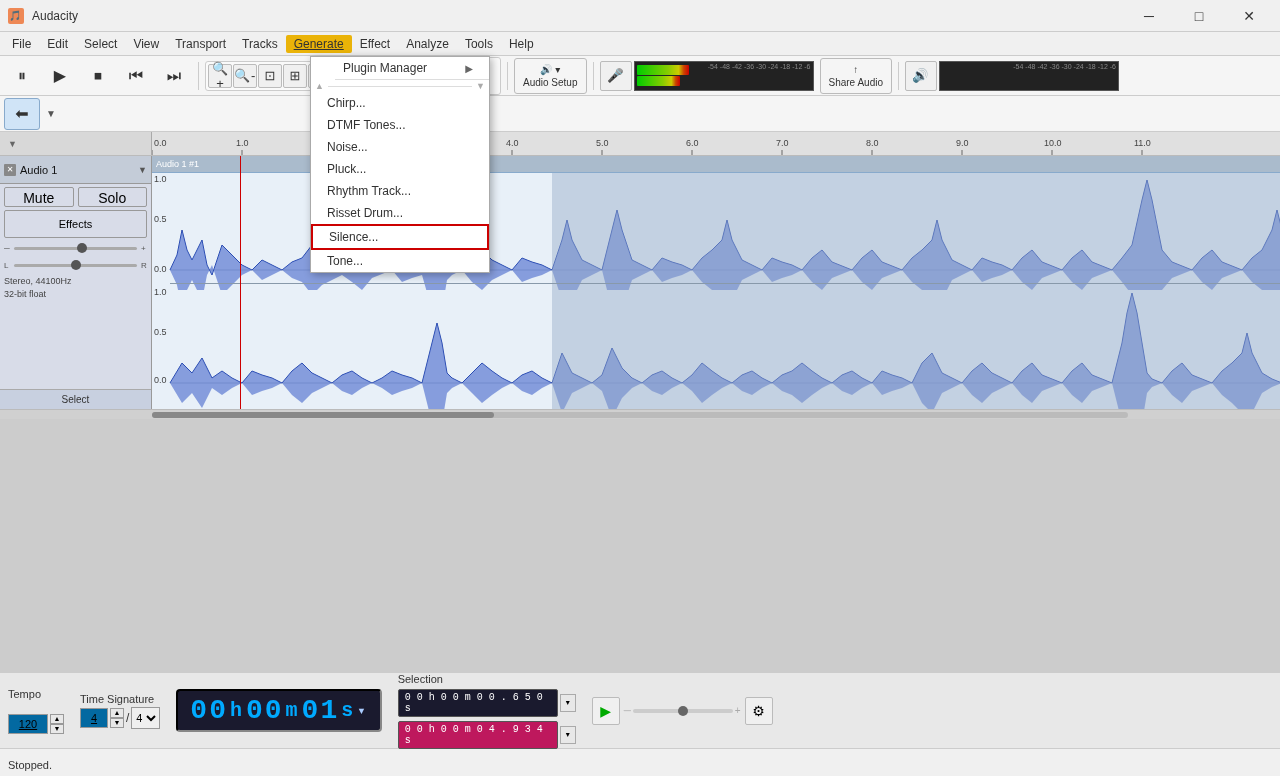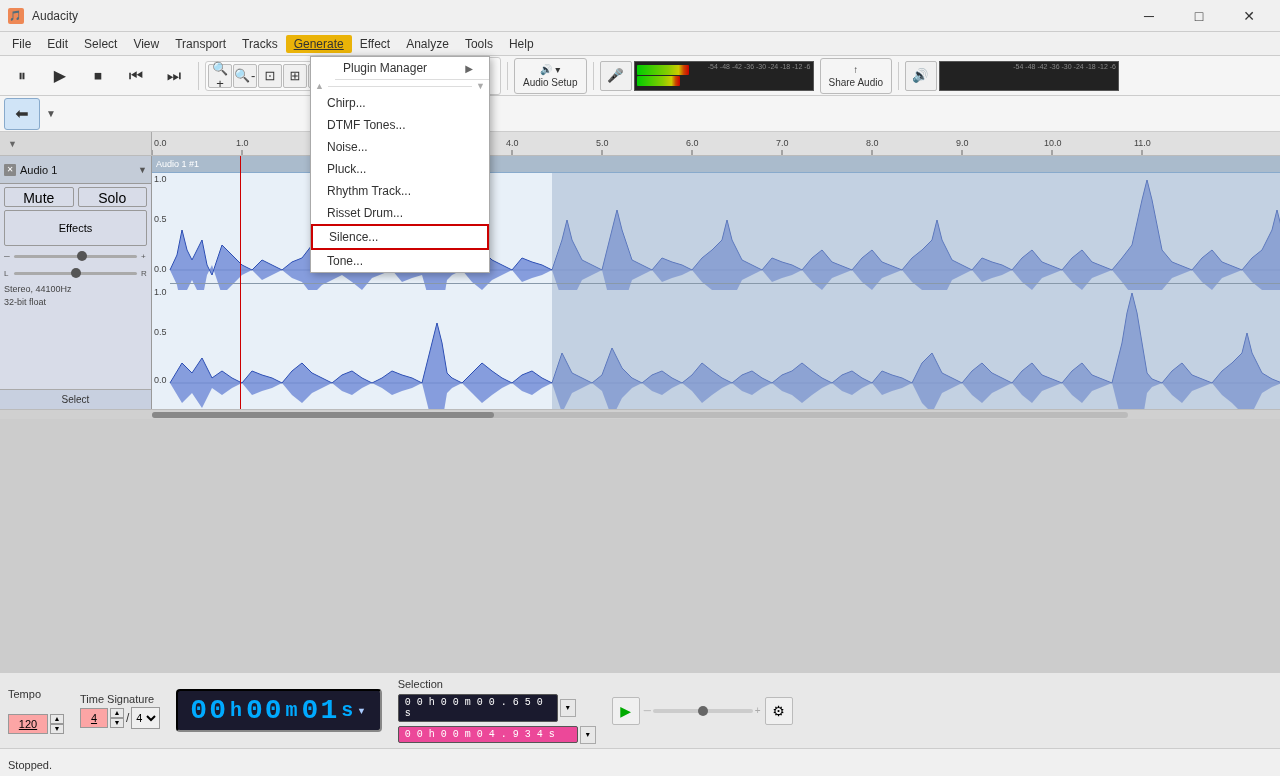--- a/index.html
+++ b/index.html
@@ -67,21 +67,21 @@
     #statusbar {
       height: 32px; background: #f0f0f0; display: flex; align-items: center;
       padding: 0 8px; border-top: 1px solid #ccc; font-size: 11px; color: #333;
     }
 
     
     #bottom-controls {
       height: 76px; background: #e8e8e8; border-top: 1px solid #ccc;
       display: flex; align-items: center; padding: 4px 8px; gap: 16px;
     }
-    .ctrl-input { width: 40px; height: 20px; border: 1px solid #999; background: #fca5a5; text-align: center; font-size: 11px; text-decoration: underline; }
+    .ctrl-input { width: 40px; height: 20px; border: 1px solid #999; background: #0369a1; text-align: center; font-size: 11px; text-decoration: underline; }
     .spin-btn { width: 14px; height: 10px; border: 1px solid #999; background: #e8e8e8; cursor: pointer; font-size: 7px; display: flex; align-items: center; justify-content: center; }
 
     
     .time-display {
       background: #1a1a2e; color: #00aaff; font-family: 'Courier New', monospace;
       font-size: 28px; font-weight: bold; padding: 4px 12px; border-radius: 4px;
       letter-spacing: 2px; border: 2px inset #333; display: flex; align-items: center;
     }
 
     
@@ -302,21 +302,21 @@
         <button style="width:12px;height:12px;background:#888;border:none;border-radius:1px;color:white;font-size:8px;cursor:pointer;padding:0;display:flex;align-items:center;justify-content:center;">✕</button>
         <span style="font-size:11px;color:#111;flex:1;">Audio 1</span>
         <span style="font-size:9px;color:#555;cursor:pointer;">▼</span>
       </div>
 
       <div style="padding:3px 4px;display:flex;flex-direction:column;gap:3px;">
         <div style="display:flex;gap:4px;">
           <button class="track-btn">Mute</button>
           <button class="track-btn">Solo</button>
         </div>
-        <button class="effects-btn" style="width:100%;height:36px;border:1px solid #999;background:#d8dce8;cursor:pointer;font-size:11px;border-radius:2px;">Effects</button>
+        <button class="effects-btn" style="width:100%;height:28px;border:1px solid #999;background:#d8dce8;cursor:pointer;font-size:11px;border-radius:2px;">Effects</button>
 
         <div style="display:flex;align-items:center;gap:4px;">
           <span style="font-size:8px;color:#555;width:6px;">─</span>
           <div style="flex:1;position:relative;height:14px;display:flex;align-items:center;">
             <div style="width:100%;height:3px;background:#aaa;border-radius:2px;"></div>
             <div style="width:10px;height:10px;background:#555;border-radius:50%;position:absolute;left:55%;transform:translateX(-50%);"></div>
           </div>
           <span style="font-size:8px;color:#555;width:6px;">+</span>
         </div>
 
@@ -470,21 +470,21 @@
     </div>
   </div>
 
   <div style="display:flex;flex-direction:column;gap:4px;">
     <span style="font-size:11px;color:#333;">Selection</span>
     <div style="display:flex;align-items:center;gap:2px;">
       <div style="background:#1a1a2e;color:#fff;font-family:'Courier New',monospace;font-size:10px;padding:2px 6px;border:1px solid #555;border-radius:2px;width:160px;">0 0 h 0 0 m 0 0 . 6 5 0 s</div>
       <button style="width:16px;height:18px;border:1px solid #aaa;background:#e8e8e8;cursor:pointer;font-size:8px;">▾</button>
     </div>
     <div style="display:flex;align-items:center;gap:2px;">
-      <div style="background:#ec4899;color:#fff;font-family:'Courier New',monospace;font-size:10px;padding:2px 6px;border:1px solid #555;border-radius:2px;width:180px;">0 0 h 0 0 m 0 4 . 9 3 4 s</div>
+      <div style="background:#be185d;color:#fff;font-family:'Courier New',monospace;font-size:10px;padding:2px 6px;border:1px solid #555;border-radius:2px;width:160px;">0 0 h 0 0 m 0 4 . 9 3 4 s</div>
       <button style="width:16px;height:18px;border:1px solid #aaa;background:#e8e8e8;cursor:pointer;font-size:8px;">▾</button>
     </div>
   </div>
 
   <div style="display:flex;align-items:center;gap:4px;">
     <button class="play-sel-btn">
       <span>▶</span>
     </button>
     <div style="display:flex;align-items:center;gap:2px;">
       <span style="font-size:10px;color:#aaa;">─</span>

